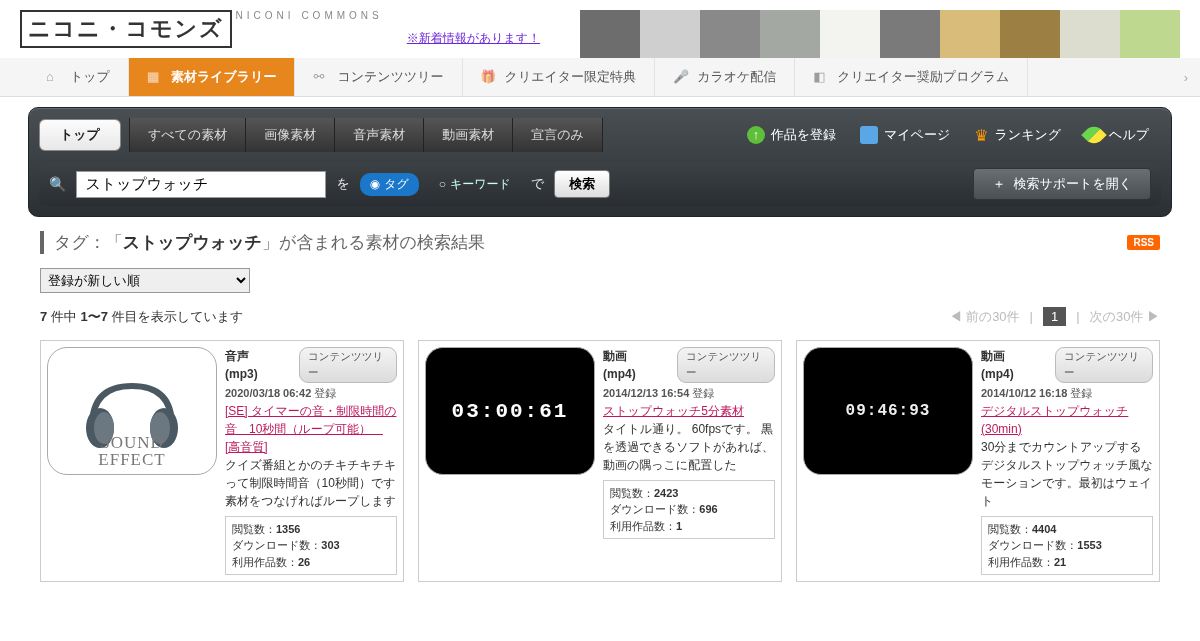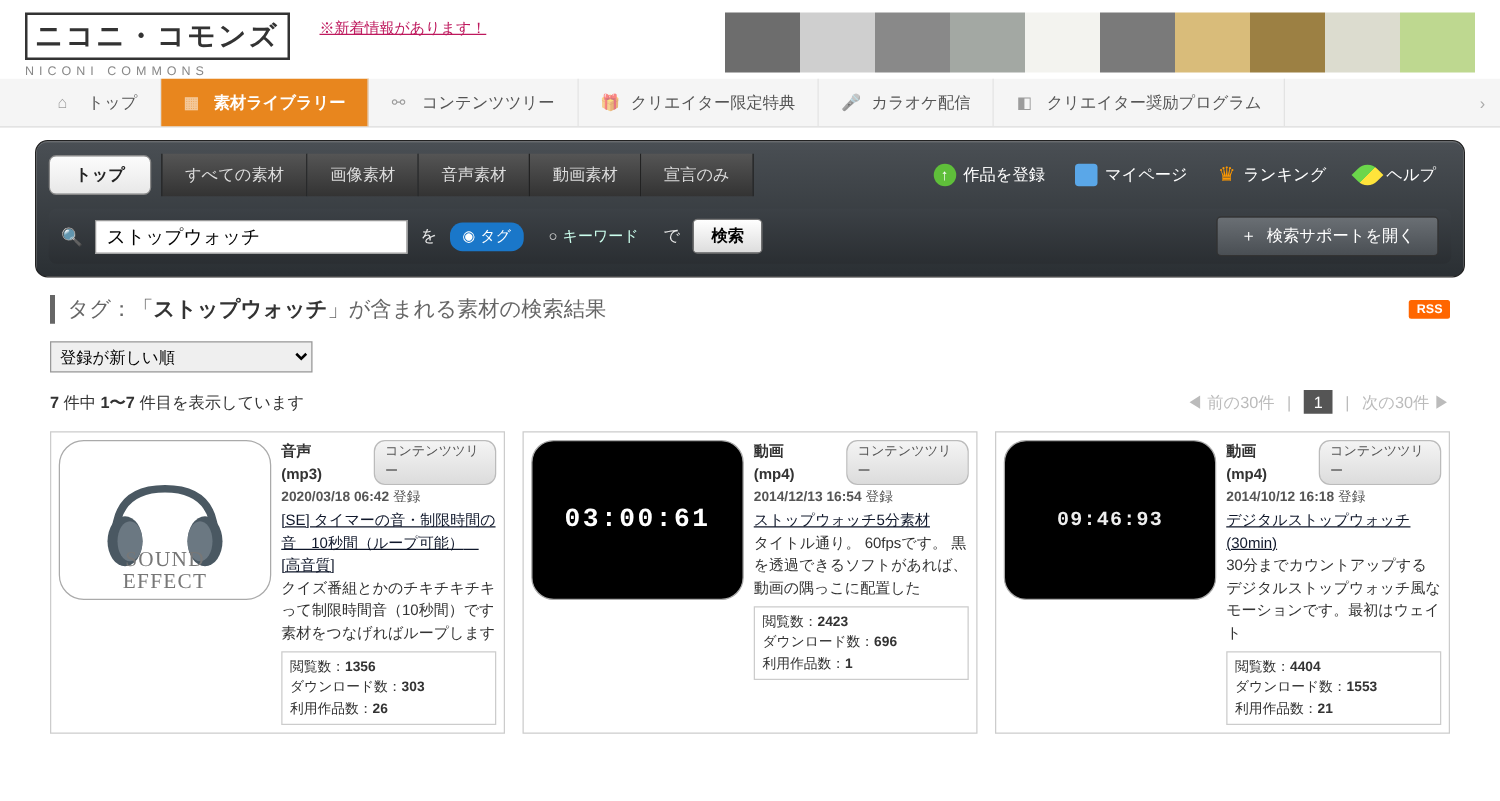--- a/index.html
+++ b/index.html
@@ -1,23 +1,23 @@
 <!DOCTYPE html>
 <html><head>
 <meta charset="utf-8">
 <style>
   * { margin: 0; padding: 0; box-sizing: border-box; }
   body { font-family: "Hiragino Kaku Gothic Pro", Meiryo, sans-serif; font-size: 12px; color: #333; background: #fff; }
   a { text-decoration: underline; color: #333; }
 
   .topbar { display: flex; align-items: flex-start; padding: 10px 20px 0; }
-  .logo { display: flex; flex-direction: column; gap: 4px; }
+  .logo { display: flex; flex-direction: row; gap: 4px; }
   .logo-row1 { font-size: 22px; letter-spacing: 2px; font-weight: bold; color: #333; border: 2px solid #333; display: inline-block; padding: 2px 6px; }
   .logo-row2 { font-size: 10px; letter-spacing: 4px; color: #888; }
-  .newinfo { color: #be185d; font-size: 12px; margin-left: 24px; margin-top: 4px; text-decoration: underline; }
+  .newinfo { color: #6d28d9; font-size: 12px; margin-left: 24px; margin-top: 20px; text-decoration: underline; }
   .swatches { margin-left: auto; display: flex; }
   .sw { width: 60px; height: 48px; }
 
   .mainnav { background: #f5f5f5; display: flex; border-bottom: 1px solid #ddd; font-size: 13px; align-items: stretch; padding-left: 28px; }
   .mainnav .navitem { display: flex; align-items: center; gap: 8px; padding: 10px 18px; color: #555; cursor: pointer; border-right: 1px solid #e3e3e3; }
   .mainnav .navitem.active { background: #e8861e; color: #fff; font-weight: bold; }
   .mainnav .caret { margin-left: auto; width: 28px; display: flex; align-items: center; justify-content: center; color: #aaa; }
   .navicon { width: 16px; height: 16px; display: inline-block; opacity: .55; }
 
   .darkpanel { margin: 10px 28px; border-radius: 10px; background: linear-gradient(#4a4f54, #2a2f33); padding: 10px; border: 1px solid #222; box-shadow: inset 0 1px 0 rgba(255,255,255,.15); }
@@ -54,21 +54,21 @@
   .cards { display: flex; gap: 14px; }
   .card { width: 365px; border: 1px solid #ccc; padding: 6px; display: flex; gap: 8px; align-items: flex-start; }
   .thumb { width: 170px; height: 128px; border: 1px solid #aaa; display: flex; align-items: center; justify-content: center; flex-shrink: 0; position: relative; overflow: hidden; }
   .thumb.black { background: #000; color: #fff; font-family: "Courier New", monospace; font-size: 21px; letter-spacing: 2px; font-weight: bold; border-radius: 18px; }
   .thumb.se { background: #fff; flex-direction: column; border-radius: 20px; }
   .cardbody { flex: 1; font-size: 12px; line-height: 1.5; }
   .typeline { display: flex; align-items: center; gap: 18px; margin-bottom: 2px; }
   .typelabel { font-weight: bold; }
   .ctbadge { background: linear-gradient(#f4f4f4,#dcdcdc); border: 1px solid #bbb; border-radius: 9px; font-size: 10.5px; padding: 1px 8px; margin-left: auto; color: #555; cursor: pointer; }
   .dateline { font-size: 11px; color: #555; }
-  .titlelink { cursor: pointer; display: block; color: #0f172a; }
+  .titlelink { cursor: pointer; display: block; color: #be185d; }
   .desc { color: #333; }
   .stats { border: 1px solid #ccc; padding: 4px 6px; margin-top: 6px; font-size: 11px; }
 
   
   .hp { width: 120px; height: 90px; }
   .seTxt { position: absolute; bottom: 6px; left: 0; right: 0; text-align: center; font-family: Georgia, serif; font-size: 17px; letter-spacing: 1px; color: #777; line-height: 1; }
 
   .digital { font-family: "Courier New", monospace; font-size: 16px; color: #eee; letter-spacing: 1px; }
 </style>
 </head>

